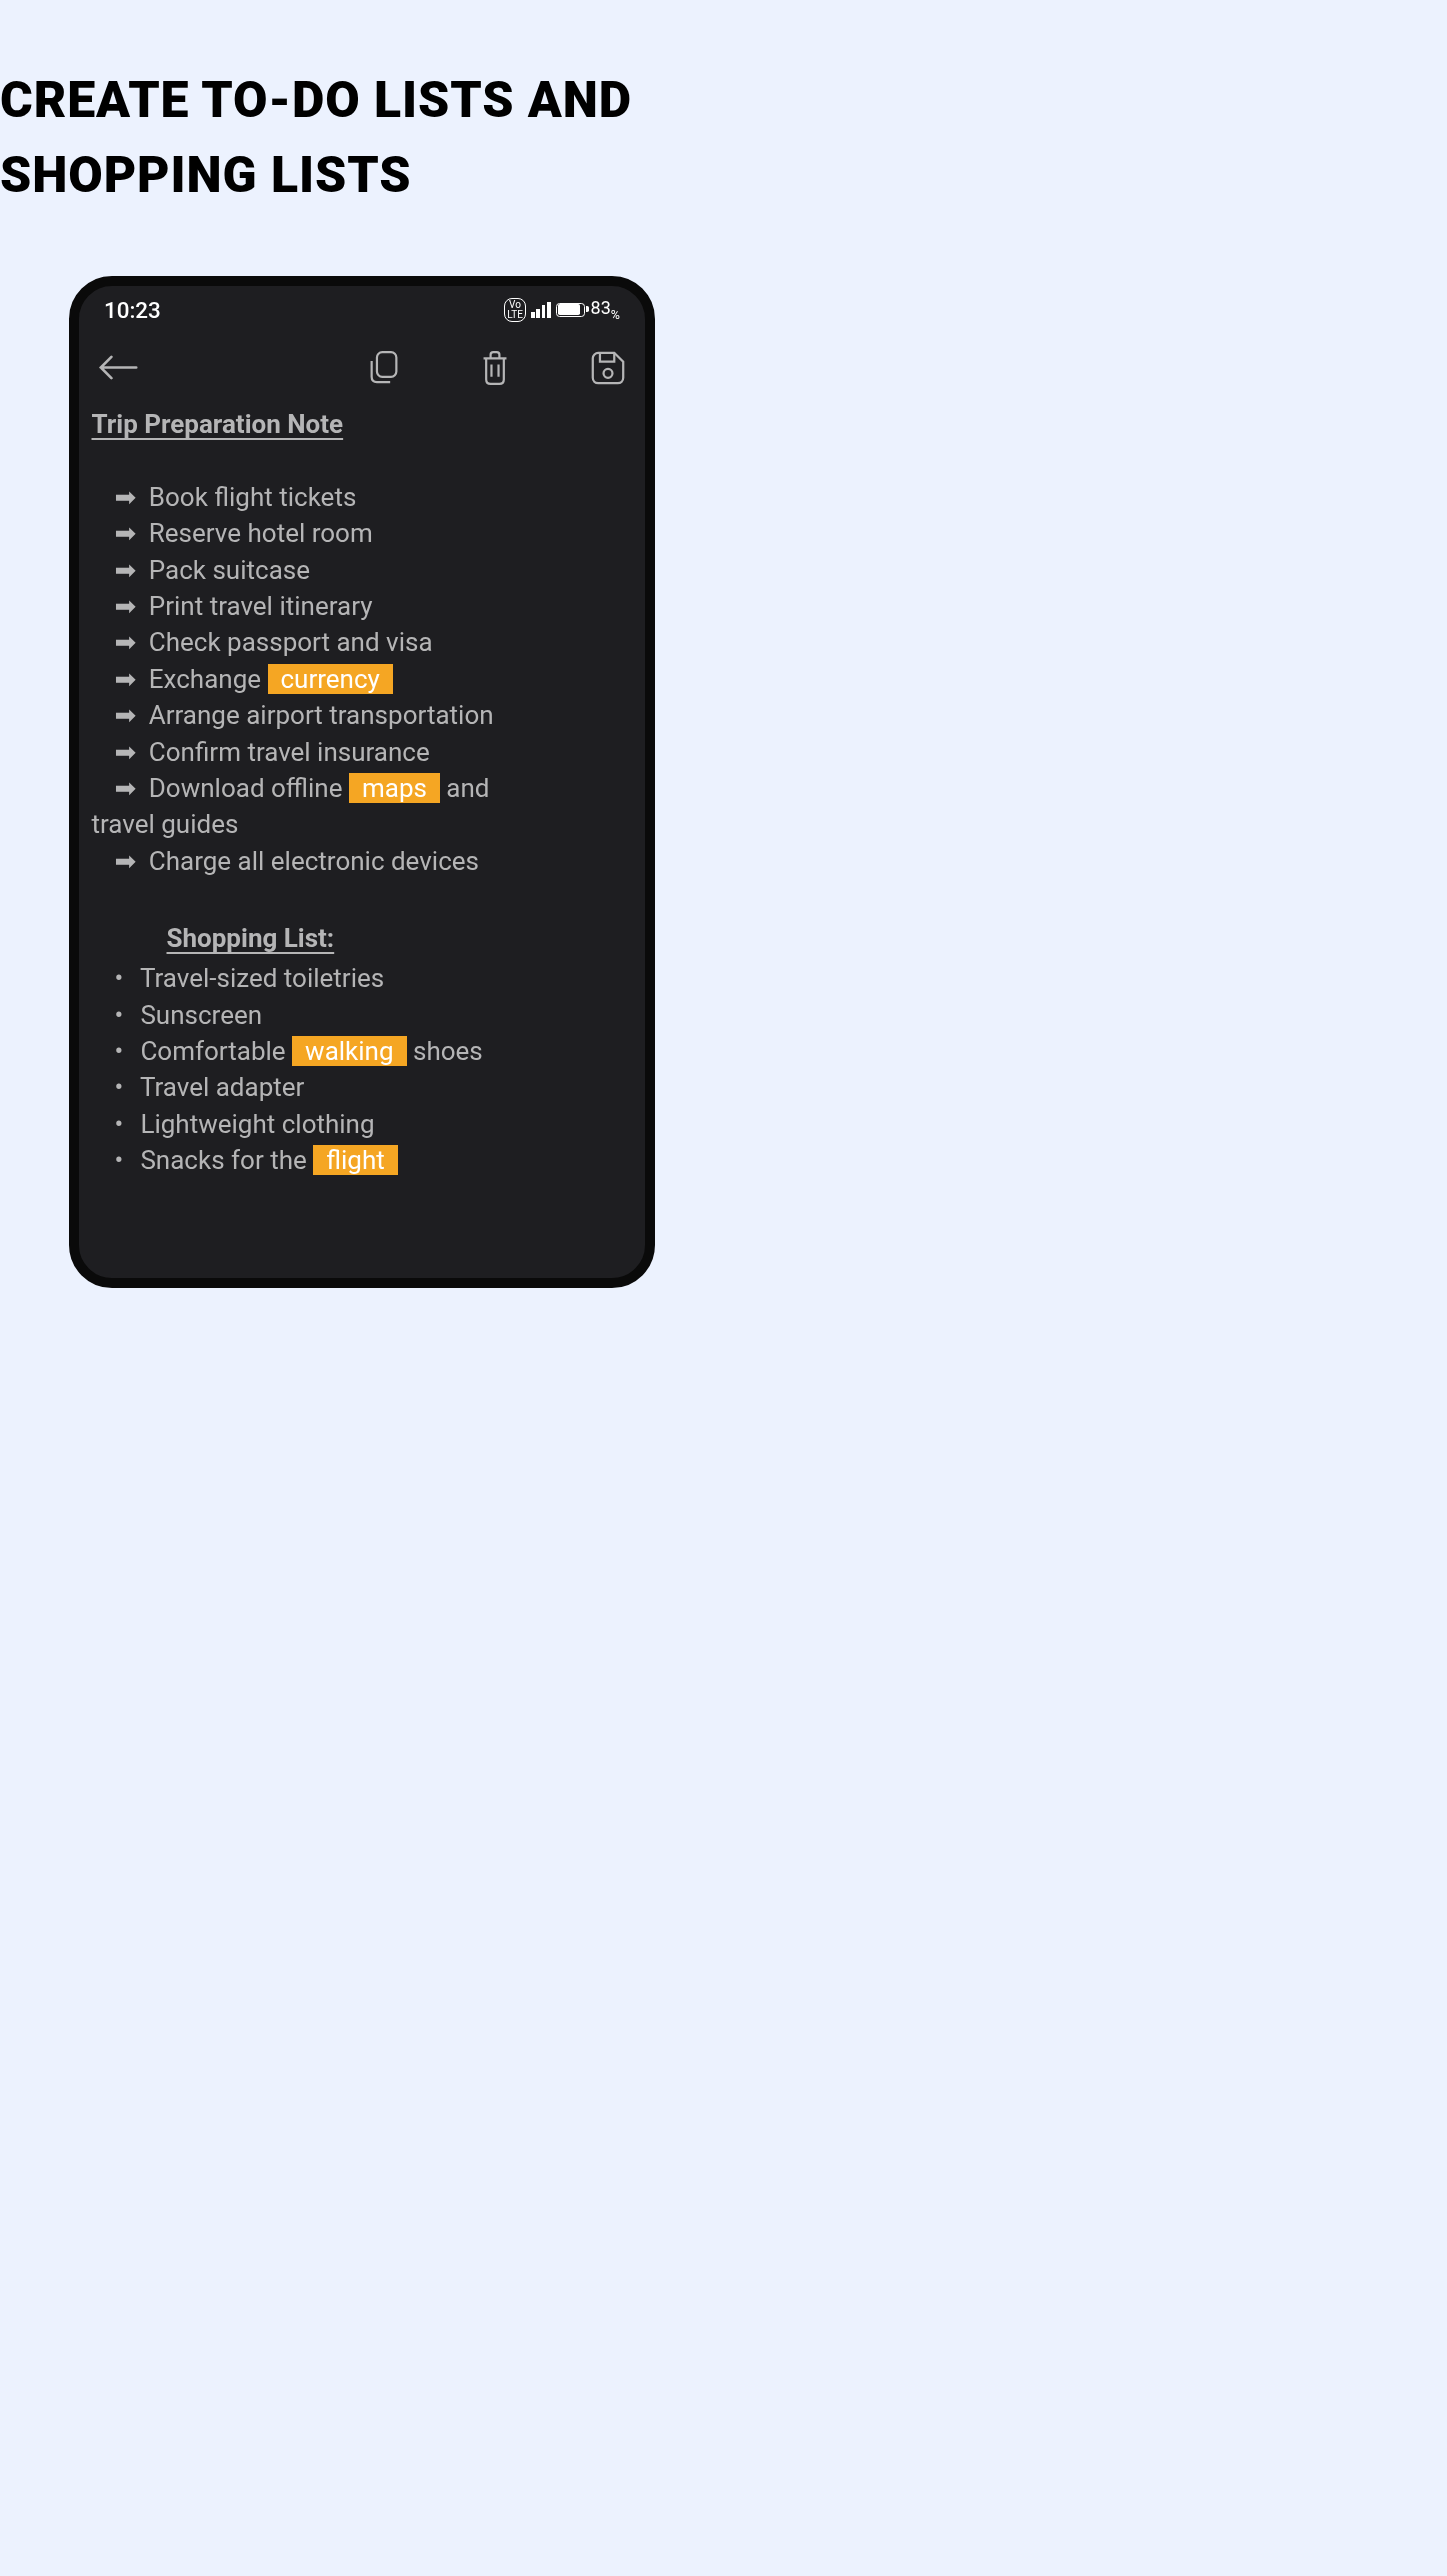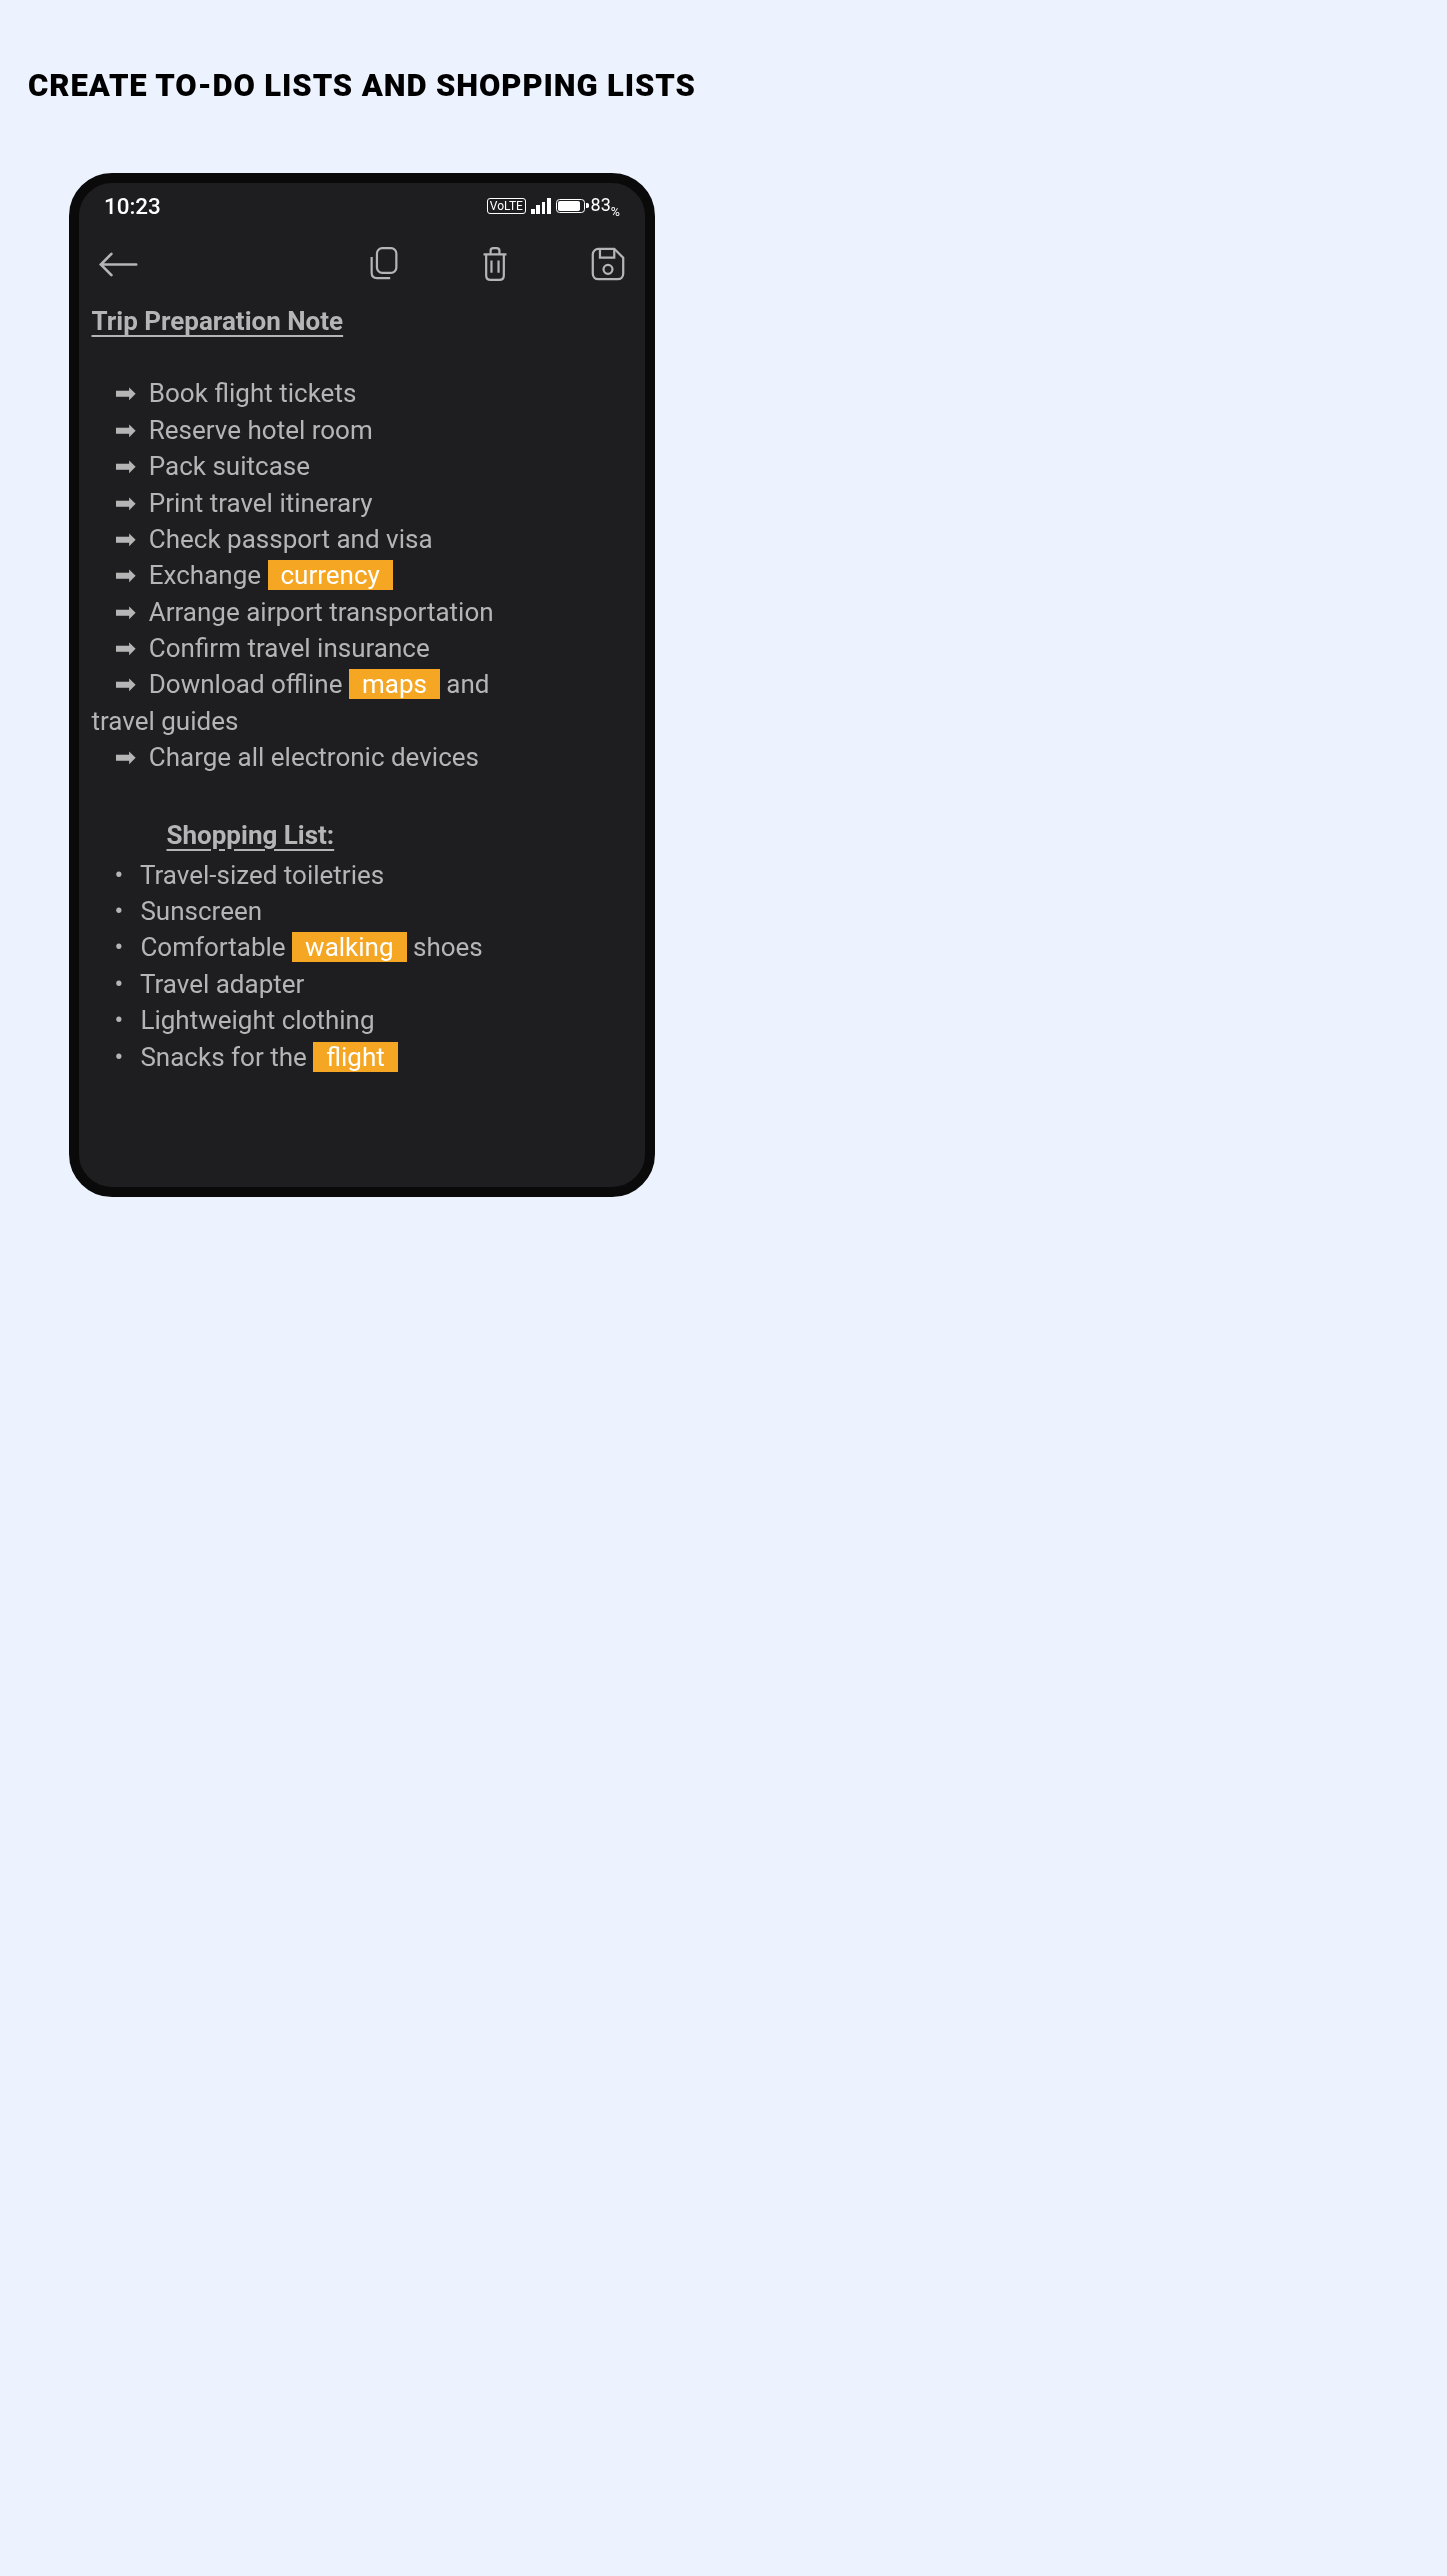--- a/index.html
+++ b/index.html
@@ -10,21 +10,21 @@
     body {
       background: #ecf2fe;
       font-family: -apple-system, BlinkMacSystemFont, 'Segoe UI', Roboto, sans-serif;
       width: 724px;
       height: 1288px;
       display: flex;
       flex-direction: column;
       align-items: center;
     }
     .promo-title {
-      font-size: 31px;
+      font-size: 50px;
       font-weight: 900;
       text-align: left;
       color: #000;
       margin-top: 63px;
       line-height: 1.5;
       letter-spacing: 0.9px;
     }
     .phone-frame {
       margin-top: 63px;
       width: 586px;
@@ -46,25 +46,26 @@
     .status-left {
       font-weight: 500;
     }
     .status-right {
       display: flex;
       align-items: center;
       gap: 5.4px;
     }
     .lte-badge {
       border: 1.3px solid #fff;
-      border-radius: 3px;
-      font-size: 12px;
+      border-radius: 8px;
+      font-size: 10px;
       padding: 0.9px 1.8px;
       line-height: 1;
       display: flex;
+      flex-direction: column;
       align-items: center;
     }
     .signal-bars {
       display: inline-flex;
       align-items: flex-end;
       gap: 1.8px;
     }
     .signal-bars span {
       width: 3.6px;
       background: #fff;

